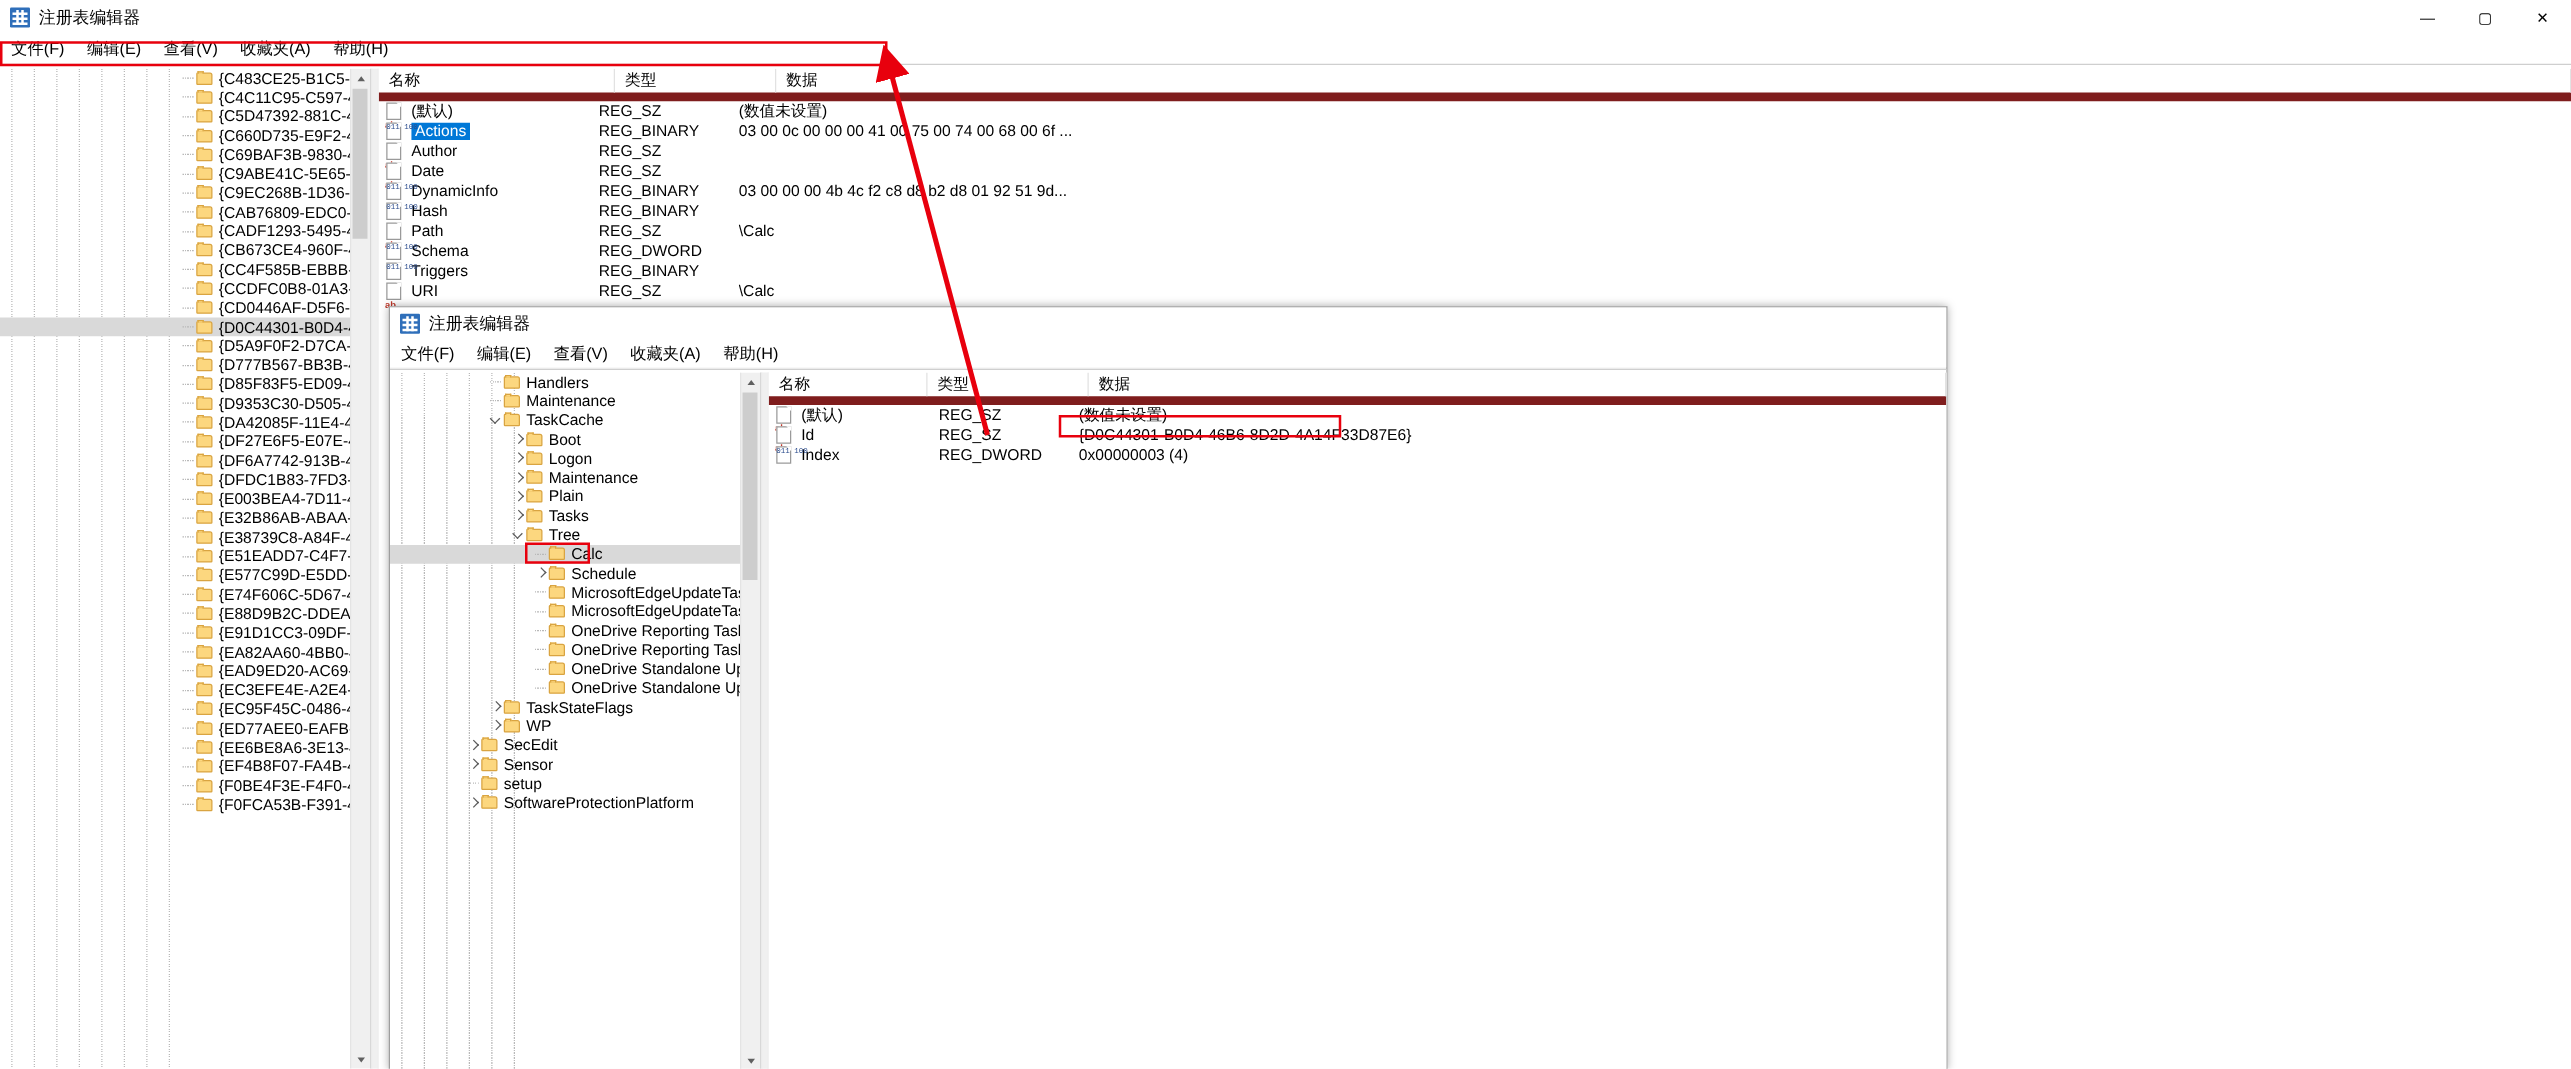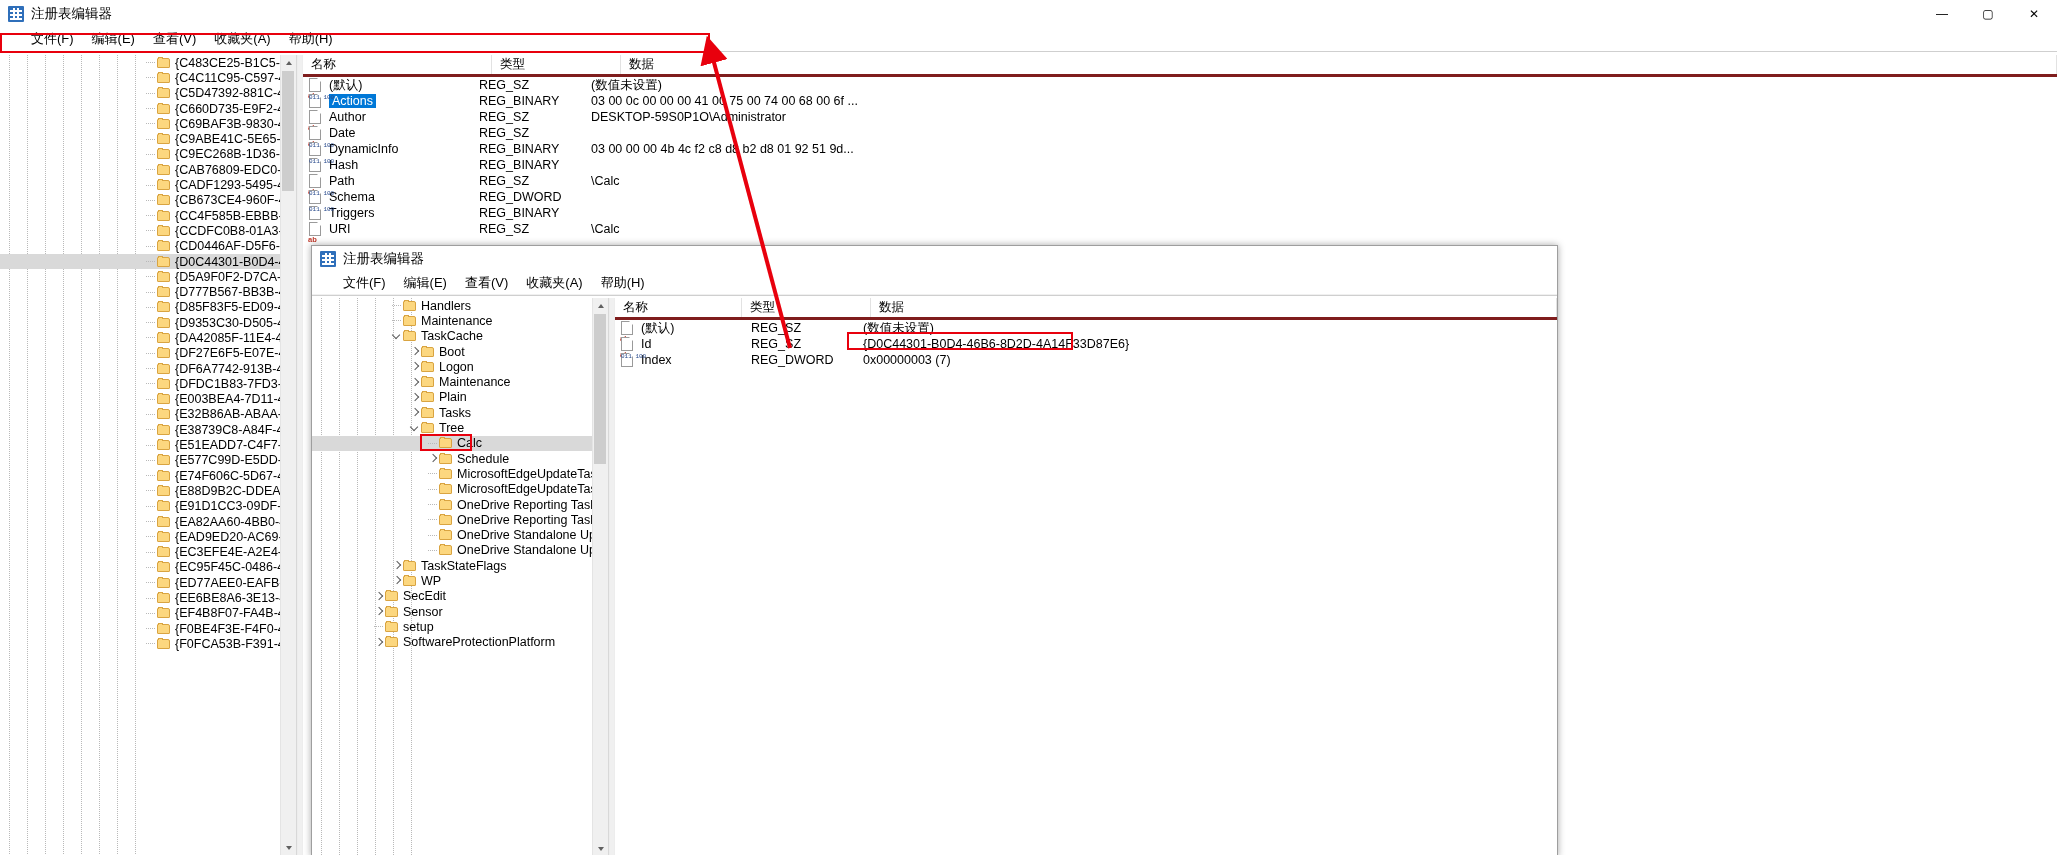--- a/index.html
+++ b/index.html
@@ -10,21 +10,21 @@
   #main-window{left:0;top:0;width:2057px;height:855px;background:#ffffff;}
   .titlebar{height:28px;background:#ffffff;display:flex;align-items:center;padding-left:8px;position:relative;}
   .titlebar .app-icon{width:16px;height:16px;margin-right:7px;position:relative;flex:0 0 auto;}
   .ico-reg{background:#2f6fba;border-radius:1px;position:relative;overflow:hidden;}
   .ico-reg:before{content:"";position:absolute;left:2px;top:4px;width:12px;height:2px;background:#fff;box-shadow:0 4px 0 #fff,0 8px 0 #fff;}
   .ico-reg:after{content:"";position:absolute;left:5px;top:2px;width:2px;height:12px;background:#fff;box-shadow:4px 0 0 #fff;}
   .title-text{font-size:13.5px;color:#000;}
   .winbtns{position:absolute;right:0;top:0;height:28px;display:flex;}
   .winbtn{width:46px;height:28px;display:flex;align-items:center;justify-content:center;font-size:12px;color:#000;}
 
-  .menubar{height:22px;display:flex;align-items:center;padding-left:22px;gap:0px;background:#ffffff;}
+  .menubar{height:22px;display:flex;align-items:center;padding-left:0;gap:0px;background:#ffffff;}
   .menuitem{padding:2px 9px;font-size:13px;color:#000;white-space:nowrap;}
 
   .addressbar{height:20px;margin:1px 0 0 0;background:#ffffff;border:1px solid #cfcfcf;border-left:none;border-right:none;display:flex;align-items:center;padding-left:2px;font-size:12.5px;position:relative;white-space:nowrap;overflow:hidden;}
   .addr-outline{position:absolute;left:0;top:33px;width:710px;height:20px;border:2px solid #e8000d;box-sizing:border-box;pointer-events:none;z-index:40;}
 
   .content{position:absolute;left:0;top:55px;right:0;bottom:0;display:flex;background:#fff;}
   .treepane{width:296px;background:#fff;position:relative;overflow:hidden;border-right:1px solid #d8d8d8;}
   .splitter{width:4px;background:#f0f0f0;border-left:1px solid #ededed;border-right:1px solid #ededed;}
   .listpane{flex:1;background:#fff;position:relative;overflow:hidden;}
 
@@ -38,21 +38,21 @@
   .dotlead:before{content:"";position:absolute;left:2px;top:7px;width:9px;height:1px;background:repeating-linear-gradient(to right,#b9b9b9 0,#b9b9b9 1px,transparent 1px,transparent 2px);}
   .chev{width:13px;height:15px;flex:0 0 auto;position:relative;}
   .chev:before{content:"";position:absolute;left:4px;top:4px;width:5px;height:5px;border-right:1.4px solid #5a5a5a;border-bottom:1.4px solid #5a5a5a;transform:rotate(-45deg);}
   .chev.open:before{transform:rotate(45deg);left:3px;top:3px;}
   .folder{width:14px;height:12px;flex:0 0 auto;margin-right:4px;position:relative;}
   .folder:before{content:"";position:absolute;left:0;top:1px;width:13px;height:10px;background:#fcd77f;border:1px solid #d9a441;border-radius:1px 2px 1px 1px;box-sizing:border-box;}
   .folder:after{content:"";position:absolute;left:1px;top:0px;width:5px;height:2px;background:#fcd77f;border:1px solid #d9a441;border-bottom:none;box-sizing:border-box;}
   .tlabel{font-size:12.5px;color:#000;}
 
   
-  .lheader{height:19px;display:flex;border-bottom:3px solid #7f1d1d;background:#fff;font-size:12.5px;}
+  .lheader{height:19px;display:flex;border-bottom:7px solid #7f1d1d;background:#fff;font-size:12.5px;}
   .lh{padding:1px 8px;border-right:1px solid #e2e2e2;color:#000;display:flex;align-items:center;}
   .lrow{height:16px;display:flex;align-items:center;font-size:12.5px;white-space:nowrap;}
   .vicon{width:16px;height:14px;margin:0 5px 0 5px;flex:0 0 auto;position:relative;}
   .vicon .pg{position:absolute;left:1px;top:0;width:12px;height:14px;background:#fff;border:1px solid #9a9a9a;box-sizing:border-box;}
   .vicon .pg:after{content:"";position:absolute;right:-1px;top:-1px;border-left:4px solid transparent;border-top:4px solid #fff;}
   .vicon .ab{position:absolute;left:0px;top:14px;font-size:7.5px;font-weight:bold;color:#c0392b;font-family:"Liberation Sans",sans-serif;line-height:8px;}
   .vicon .bits{position:absolute;left:1px;top:2px;width:12px;height:9px;color:#2a4b8d;font-size:6px;line-height:3px;letter-spacing:0px;font-family:"Liberation Mono",monospace;}
   .cname{width:110px;overflow:hidden;}
   .ctype{width:110px;overflow:hidden;}
   .cdata{flex:1;overflow:hidden;}
@@ -387,21 +387,20 @@
             <span class="ctype" style="width: 112px;">REG_BINARY</span>
             <span class="cdata">03 00 0c 00 00 00 41 00 75 00 74 00 68 00 6f ...</span>
           </div>
           <div class="lrow">
             <span class="vicon">
               <span class="pg"></span>
               <span class="ab">ab</span>
             </span>
             <span class="cname" style="width: 150px;"><span>Author</span></span>
             <span class="ctype" style="width: 112px;">REG_SZ</span>
-            <span class="cdata">DESKTOP-59S0P1O\Administrator</span>
           </div>
           <div class="lrow">
             <span class="vicon">
               <span class="pg"></span>
               <span class="ab">ab</span>
             </span>
             <span class="cname" style="width: 150px;"><span>Date</span></span>
             <span class="ctype" style="width: 112px;">REG_SZ</span>
           </div>
           <div class="lrow">
@@ -660,21 +659,21 @@
             <span style="width: 112px;">REG_SZ</span>
             <span style="flex: 1 1 0%;">{D0C44301-B0D4-46B6-8D2D-4A14F33D87E6}</span>
           </div>
           <div class="lrow">
             <span class="vicon">
               <span class="pg"></span>
               <span class="bits">011 100</span>
             </span>
             <span style="width: 110px;">Index</span>
             <span style="width: 112px;">REG_DWORD</span>
-            <span style="flex: 1 1 0%;">0x00000003 (7)</span>
+            <span style="flex: 1 1 0%;">0x00000003 (4)</span>
           </div>
         </div>
     </div>
   </div>
 </div>
 
 <div class="redbox" id="box-calc" style="left: 420px; top: 433.672px; width: 52px; height: 17px;"></div>
 <div class="redbox" id="box-id" style="left: 847px; top: 332px; width: 226px; height: 18px;"></div>
 
 <svg id="arrow-svg">

